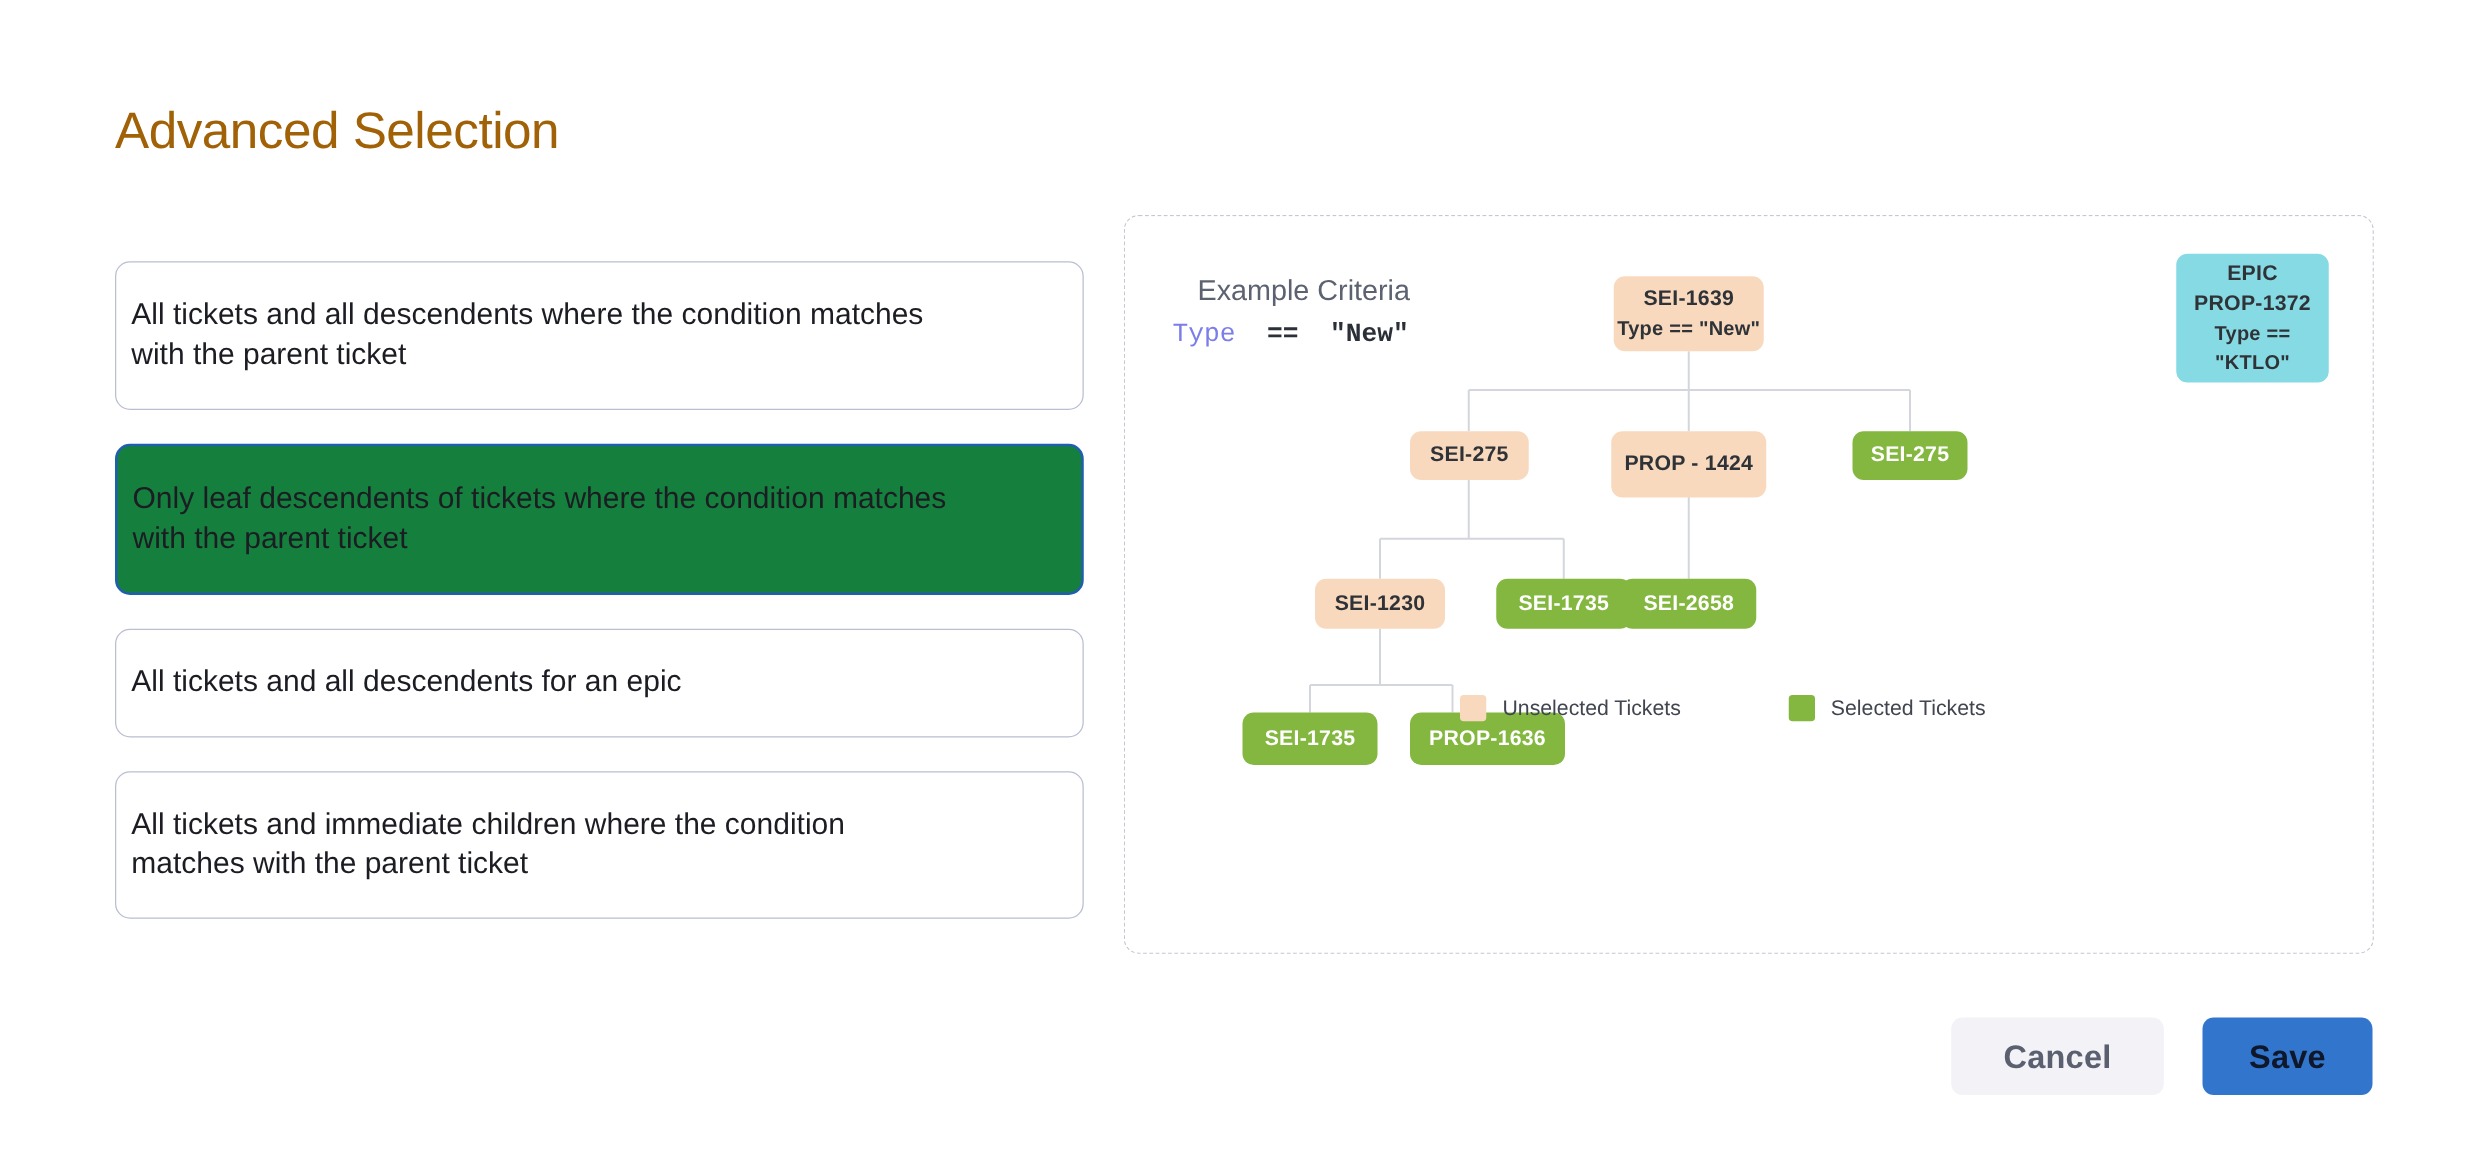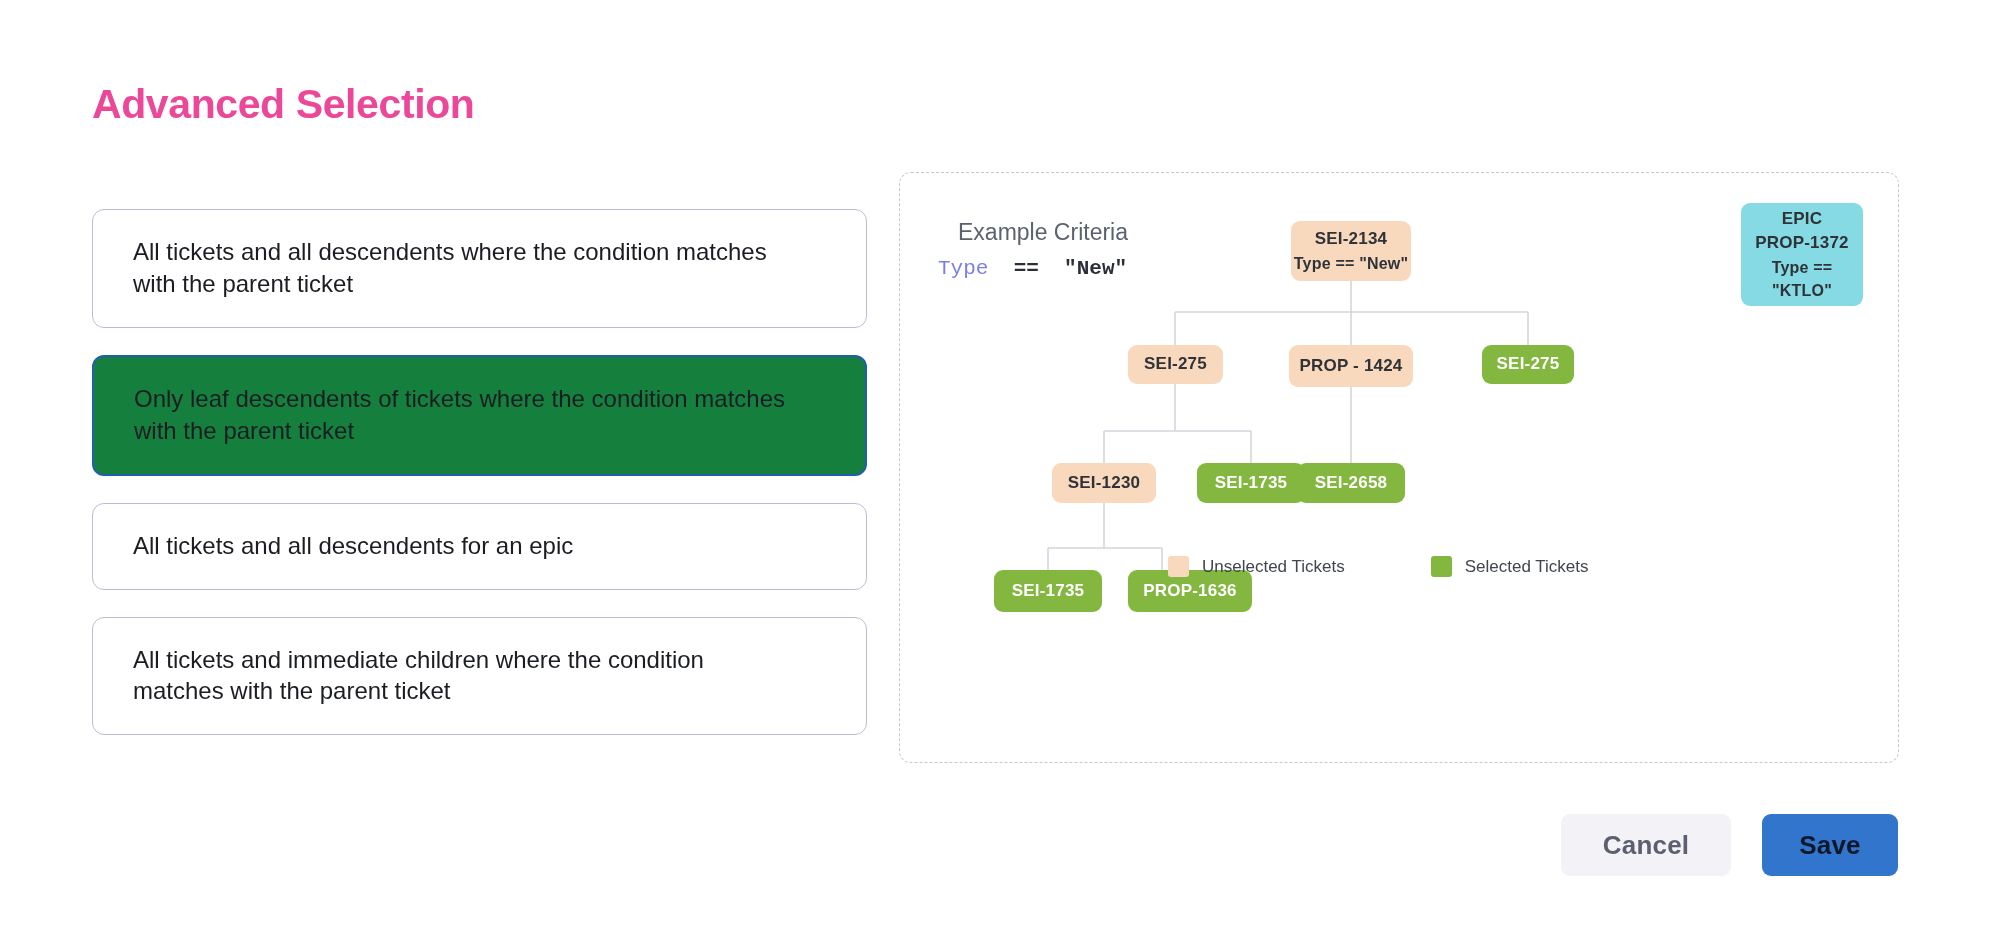--- a/index.html
+++ b/index.html
@@ -10,37 +10,37 @@
     font-family: "Liberation Sans", sans-serif;
     -webkit-font-smoothing: antialiased;
   }
   .page { position: relative; width: 1990px; height: 936px; overflow: hidden; }
 
   
   .title {
     position: absolute;
     left: 92px; top: 54px;
     font-size: 41px;
-    font-weight: 700;
-    color: #ec4899;
+    font-weight: 400;
+    color: #a16207;
     letter-spacing: -0.4px;
   }
 
   
   .options {
     position: absolute;
     left: 92px; top: 209px;
     width: 775px;
   }
   .option-card {
     width: 775px;
     border: 1.5px solid #b9bfd0;
     border-radius: 12px;
     background: #ffffff;
-    padding: 26px 22px 27px 40px;
+    padding: 26px 22px 27px 12px;
     margin-bottom: 27px;
     cursor: pointer;
   }
   .option-card .option-label {
     display: block;
     font-size: 24px;
     line-height: 1.33;
     color: #1b1d23;
     max-width: 660px;
   }
@@ -194,35 +194,35 @@
           <path d="M451,211 L451,290"></path>
 
           <path d="M204,330 L204,375"></path>
           <path d="M148,375 L262,375"></path>
           <path d="M148,375 L148,397"></path>
           <path d="M262,375 L262,397"></path>
         </g>
       </svg>
 
       <div class="node unselected" style="left:391px; top:48px; width:120px; height:60px;">
-        <span class="ln">SEI-2134</span>
+        <span class="ln">SEI-1639</span>
         <span class="ln sub">Type == "New"</span>
       </div>
 
       <div class="node epic" style="left:841px; top:30px; width:122px; height:103px;">
         <span class="ln">EPIC</span>
         <span class="ln">PROP-1372</span>
         <span class="ln sub">Type == "KTLO"</span>
       </div>
 
       <div class="node unselected" style="left:228px; top:172px; width:95px; height:39px;">
         <span class="ln">SEI-275</span>
       </div>
 
-      <div class="node unselected" style="left:389px; top:172px; width:124px; height:42px;">
+      <div class="node unselected" style="left:389px; top:172px; width:124px; height:53px;">
         <span class="ln">PROP - 1424</span>
       </div>
 
       <div class="node selected-node" style="left:582px; top:172px; width:92px; height:39px;">
         <span class="ln">SEI-275</span>
       </div>
 
       <div class="node unselected" style="left:152px; top:290px; width:104px; height:40px;">
         <span class="ln">SEI-1230</span>
       </div>

